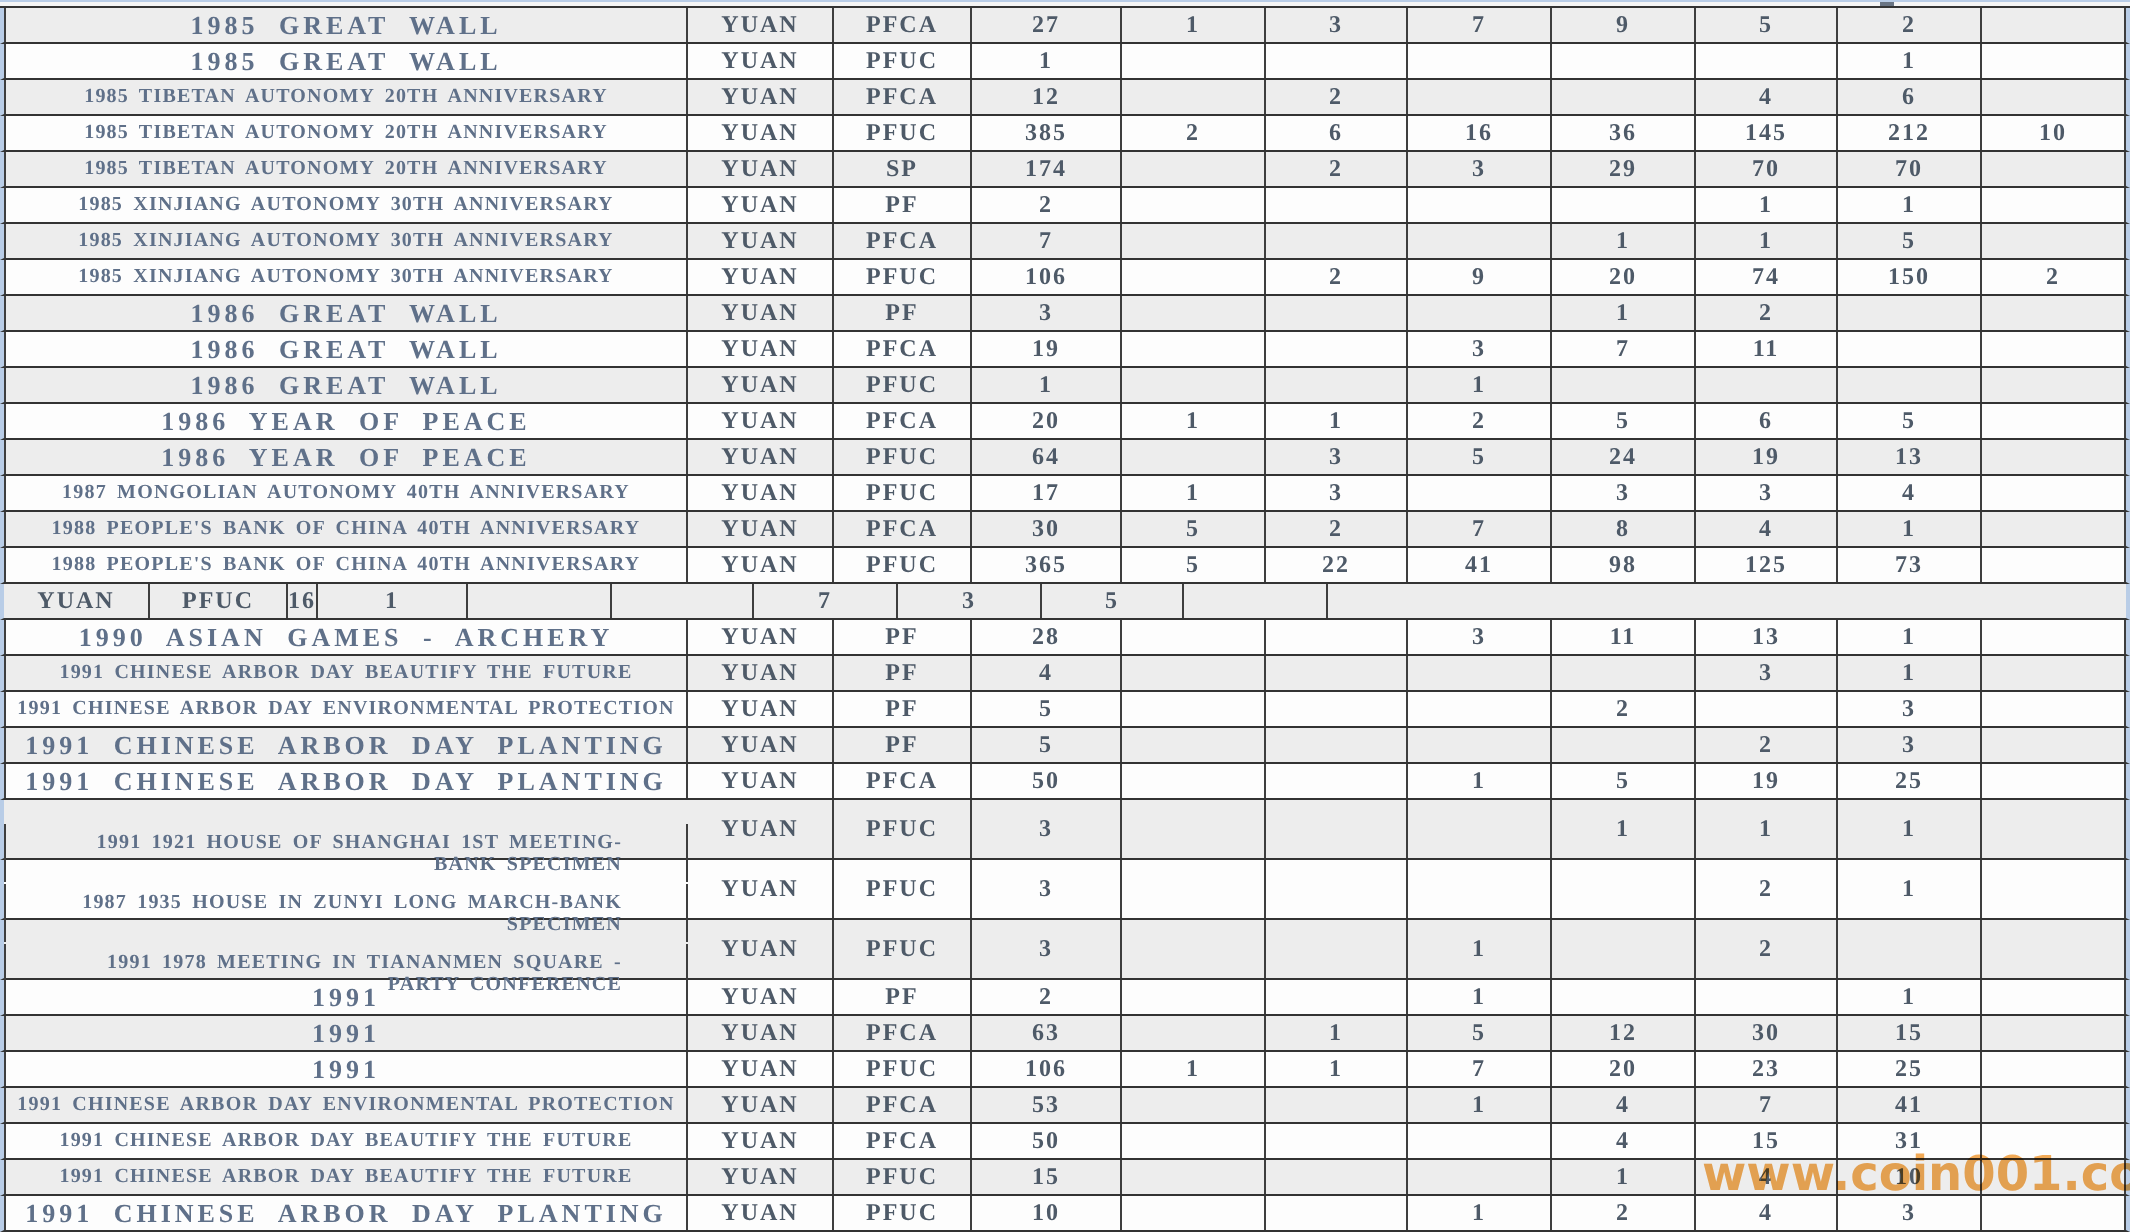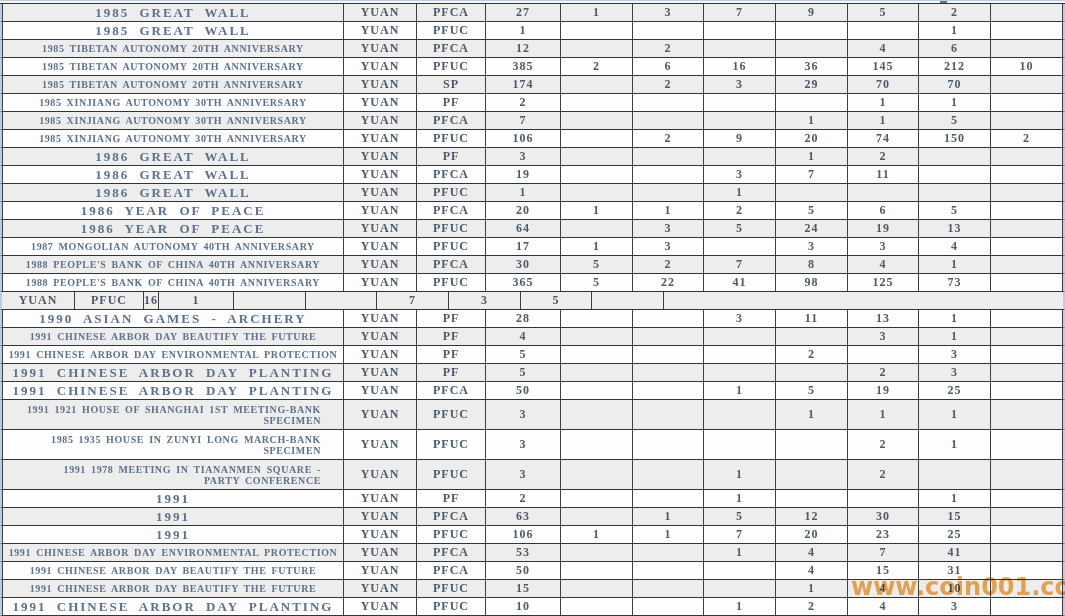--- a/index.html
+++ b/index.html
@@ -42,21 +42,21 @@
     display:flex;align-items:center;justify-content:center;
     border-right:1px solid var(--vline);
     overflow:hidden;text-align:center;
   }
   .desc{
     width:342px;border-left:1px solid var(--vline);
     color:var(--desc-color);font-weight:bold;white-space:nowrap;
   }
   .desc.big{font-size:13px;letter-spacing:2px;word-spacing:5px;}
   .desc.small{font-size:10px;letter-spacing:0.6px;word-spacing:2px;text-align:right;}
-  .tall .desc{white-space:normal;line-height:11px;padding:0 22px;}
+  .tall .desc{white-space:normal;line-height:11px;padding:0 32px;margin-top:12px;}
   .unit{width:73px;}
   .grade{width:69px;}
   .unit,.grade,.val{
     color:var(--num-color);font-weight:bold;font-size:12px;letter-spacing:1px;
   }
   .row > :nth-child(4){width:75px;}
   .row > :nth-child(5){width:72px;}
   .row > :nth-child(6){width:71px;}
   .row > :nth-child(7){width:72px;}
   .row > :nth-child(8){width:72px;}
@@ -368,21 +368,21 @@
       <div class="cell val">3</div>
       <div class="cell val"></div>
       <div class="cell val"></div>
       <div class="cell val"></div>
       <div class="cell val">1</div>
       <div class="cell val">1</div>
       <div class="cell val">1</div>
       <div class="cell val"></div>
     </div>
     <div class="row tall">
-      <div class="cell desc small">1985 1935 HOUSE IN ZUNYI LONG MARCH-BANK SPECIMEN</div>
+      <div class="cell desc small">1987 1935 HOUSE IN ZUNYI LONG MARCH-BANK SPECIMEN</div>
       <div class="cell unit">YUAN</div>
       <div class="cell grade">PFUC</div>
       <div class="cell val">3</div>
       <div class="cell val"></div>
       <div class="cell val"></div>
       <div class="cell val"></div>
       <div class="cell val"></div>
       <div class="cell val">2</div>
       <div class="cell val">1</div>
       <div class="cell val"></div>

